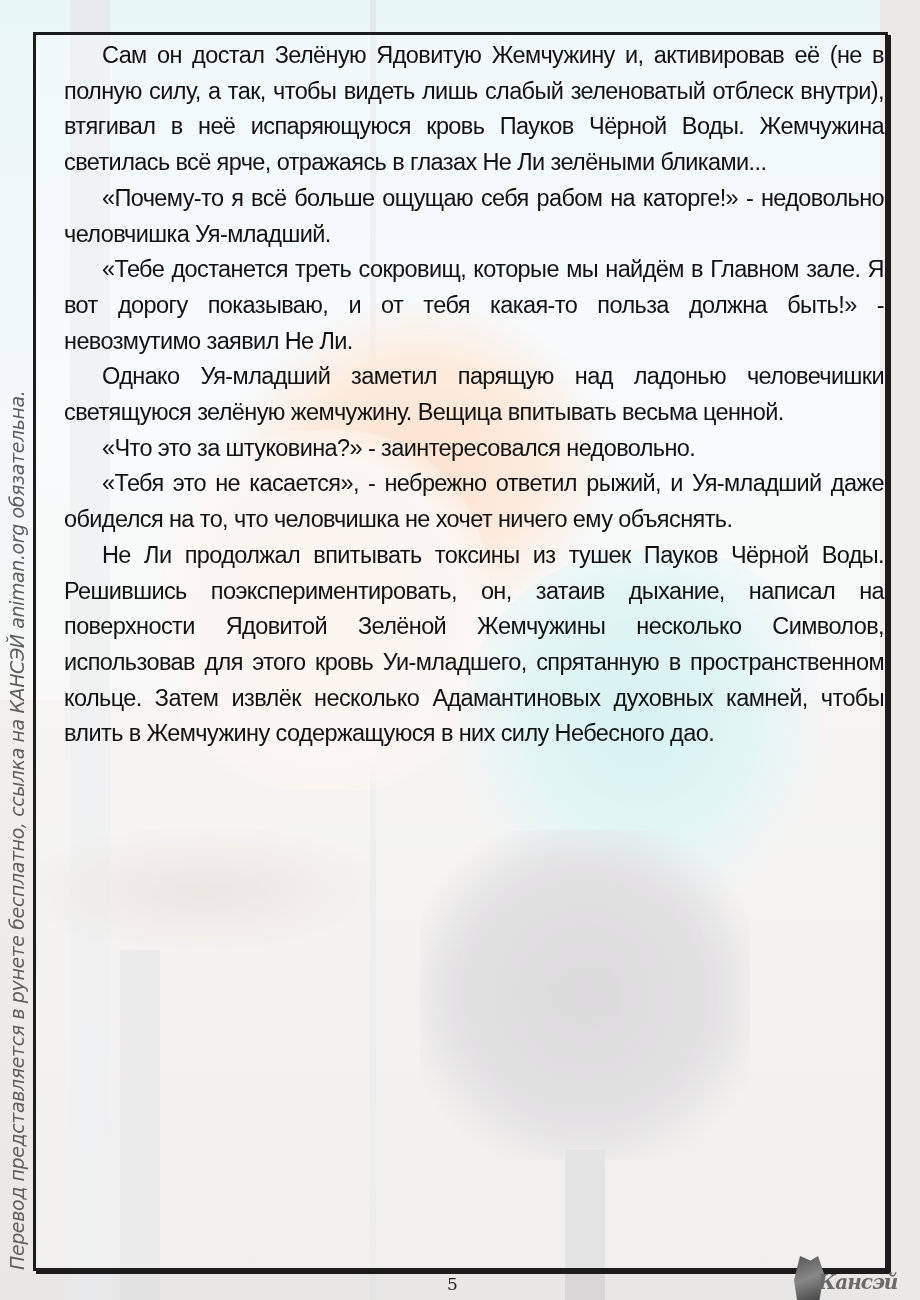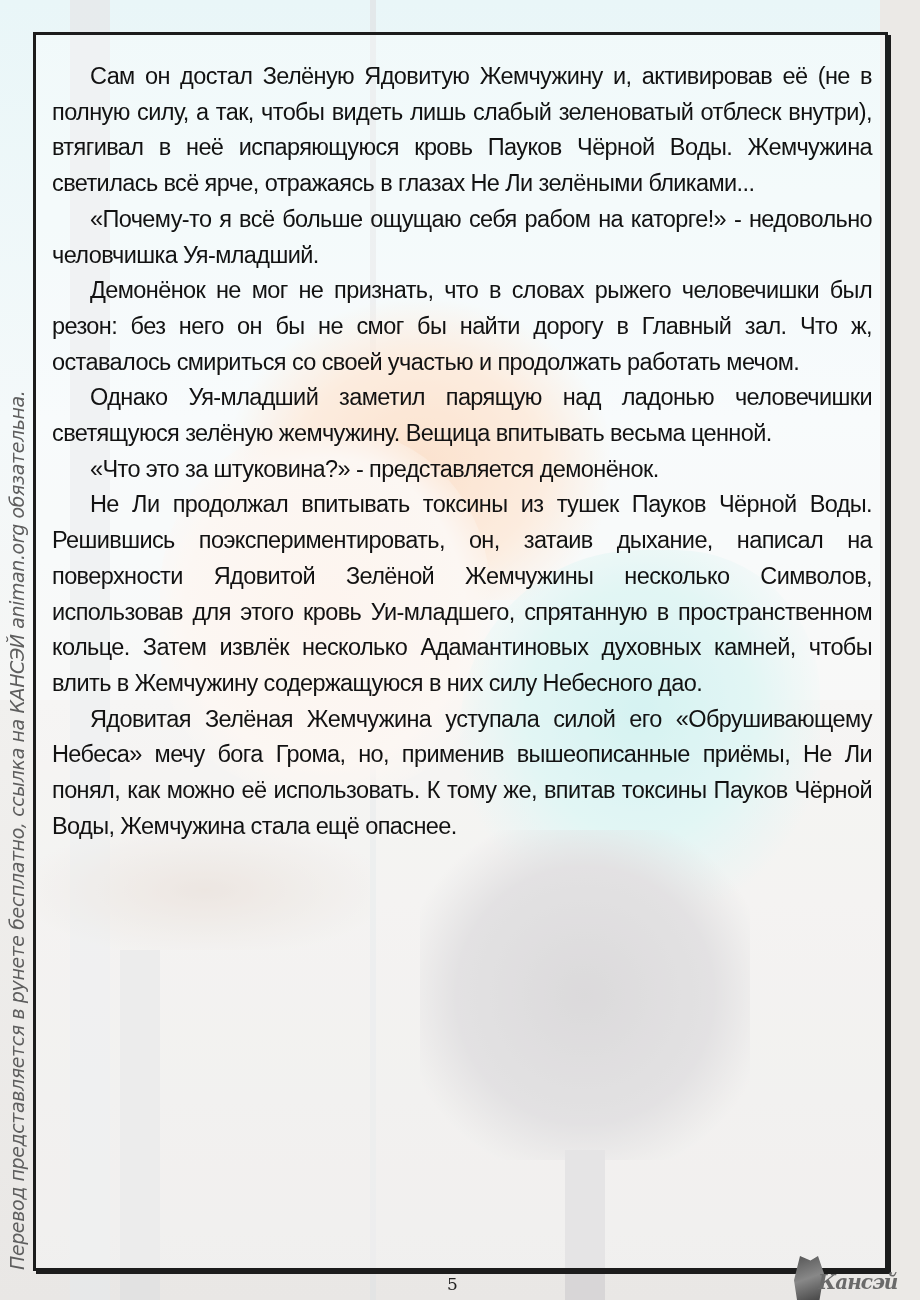--- a/index.html
+++ b/index.html
@@ -31,25 +31,24 @@
   .bg .leg { position:absolute; left:120px; top:950px; width:40px; height:350px; background:#e2e2e2; }
   .bg .veil { position:absolute; left:33px; top:32px; width:856px; height:1240px; background: rgba(255,255,255,0.35); }
 
   
   .frame {
     position: absolute; left: 33px; top: 32px; width: 849px; height: 1233px;
     border: 3px solid #1c1c1c; z-index: 2;
     box-shadow: 3px 3px 0 #1c1c1c;
   }
   .text {
-    position: absolute; left: 52px; top: 38px; width: 820px; z-index: 3;
+    position: absolute; left: 64px; top: 38px; width: 820px; z-index: 3;
     font-family: "Liberation Sans Narrow", "Liberation Sans", sans-serif;
     font-size: 23.5px; line-height: 35.7px; color: #121212;
     letter-spacing: -0.6px;
-    margin-top: 21px;
   }
   .text p { margin: 0; text-indent: 38px; text-align: justify; }
 
   
   .side-note {
     position: absolute; left: 2px; top: 1270px; z-index: 3;
     transform-origin: 0 0; transform: rotate(-90deg);
     width: 1040px; white-space: nowrap;
     font-family: "DejaVu Sans", sans-serif; font-style: italic;
     font-size: 19px; line-height: 30px; color: #5e5e5e; letter-spacing: -0.4px;
@@ -85,25 +84,25 @@
   <div class="chair"></div>
   <div class="chair-stem"></div>
   <div class="veil"></div>
 </div>
 
 <div class="frame"></div>
 
 <div class="text">
   <p>Сам он достал Зелёную Ядовитую Жемчужину и, активировав её (не в полную силу, а так, чтобы видеть лишь слабый зеленоватый отблеск внутри), втягивал в неё испаряющуюся кровь Пауков Чёрной Воды. Жемчужина светилась всё ярче, отражаясь в глазах Не Ли зелёными бликами...</p>
   <p>«Почему-то я всё больше ощущаю себя рабом на каторге!» - недовольно человчишка Уя-младший.</p>
-  <p>Демонёнок не мог не признать, что в словах рыжего человечишки был резон: без него он бы не смог бы найти дорогу в Главный зал. Что ж, оставалось смириться со своей участью и продолжать работать мечом.</p>
+  <p>«Тебе достанется треть сокровищ, которые мы найдём в Главном зале. Я вот дорогу показываю, и от тебя какая-то польза должна быть!» - невозмутимо заявил Не Ли.</p>
   <p>Однако Уя-младший заметил парящую над ладонью человечишки светящуюся зелёную жемчужину. Вещица впитывать весьма ценной.</p>
-  <p>«Что это за штуковина?» - представляется демонёнок.</p>
+  <p>«Что это за штуковина?» - заинтересовался недовольно.</p>
+  <p>«Тебя это не касается», - небрежно ответил рыжий, и Уя-младший даже обиделся на то, что человчишка не хочет ничего ему объяснять.</p>
   <p>Не Ли продолжал впитывать токсины из тушек Пауков Чёрной Воды. Решившись поэкспериментировать, он, затаив дыхание, написал на поверхности Ядовитой Зелёной Жемчужины несколько Символов, использовав для этого кровь Уи-младшего, спрятанную в пространственном кольце. Затем извлёк несколько Адамантиновых духовных камней, чтобы влить в Жемчужину содержащуюся в них силу Небесного дао.</p>
-  <p>Ядовитая Зелёная Жемчужина уступала силой его «Обрушивающему Небеса» мечу бога Грома, но, применив вышеописанные приёмы, Не Ли понял, как можно её использовать. К тому же, впитав токсины Пауков Чёрной Воды, Жемчужина стала ещё опаснее.</p>
 </div>
 
 <div class="side-note">Перевод представляется в рунете бесплатно, ссылка на КАНСЭЙ animan.org обязательна.</div>
 
 <div class="page-num">5</div>
 
 <div class="logo">
   <div class="mark"></div>
   <div class="word">Кансэй</div>
 </div>

